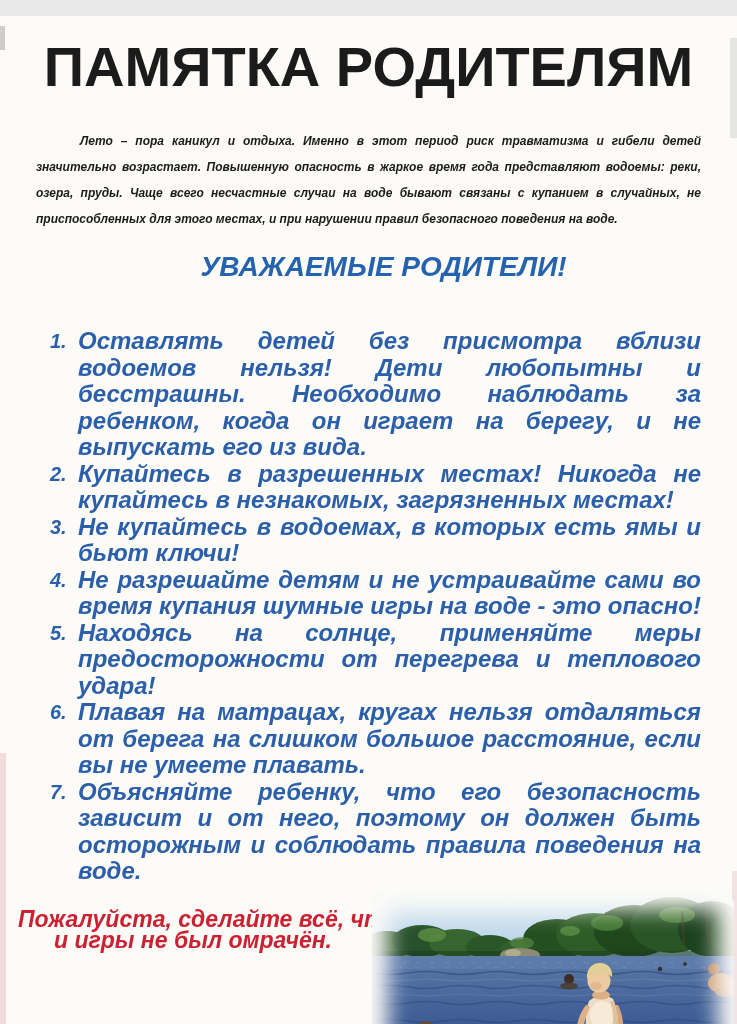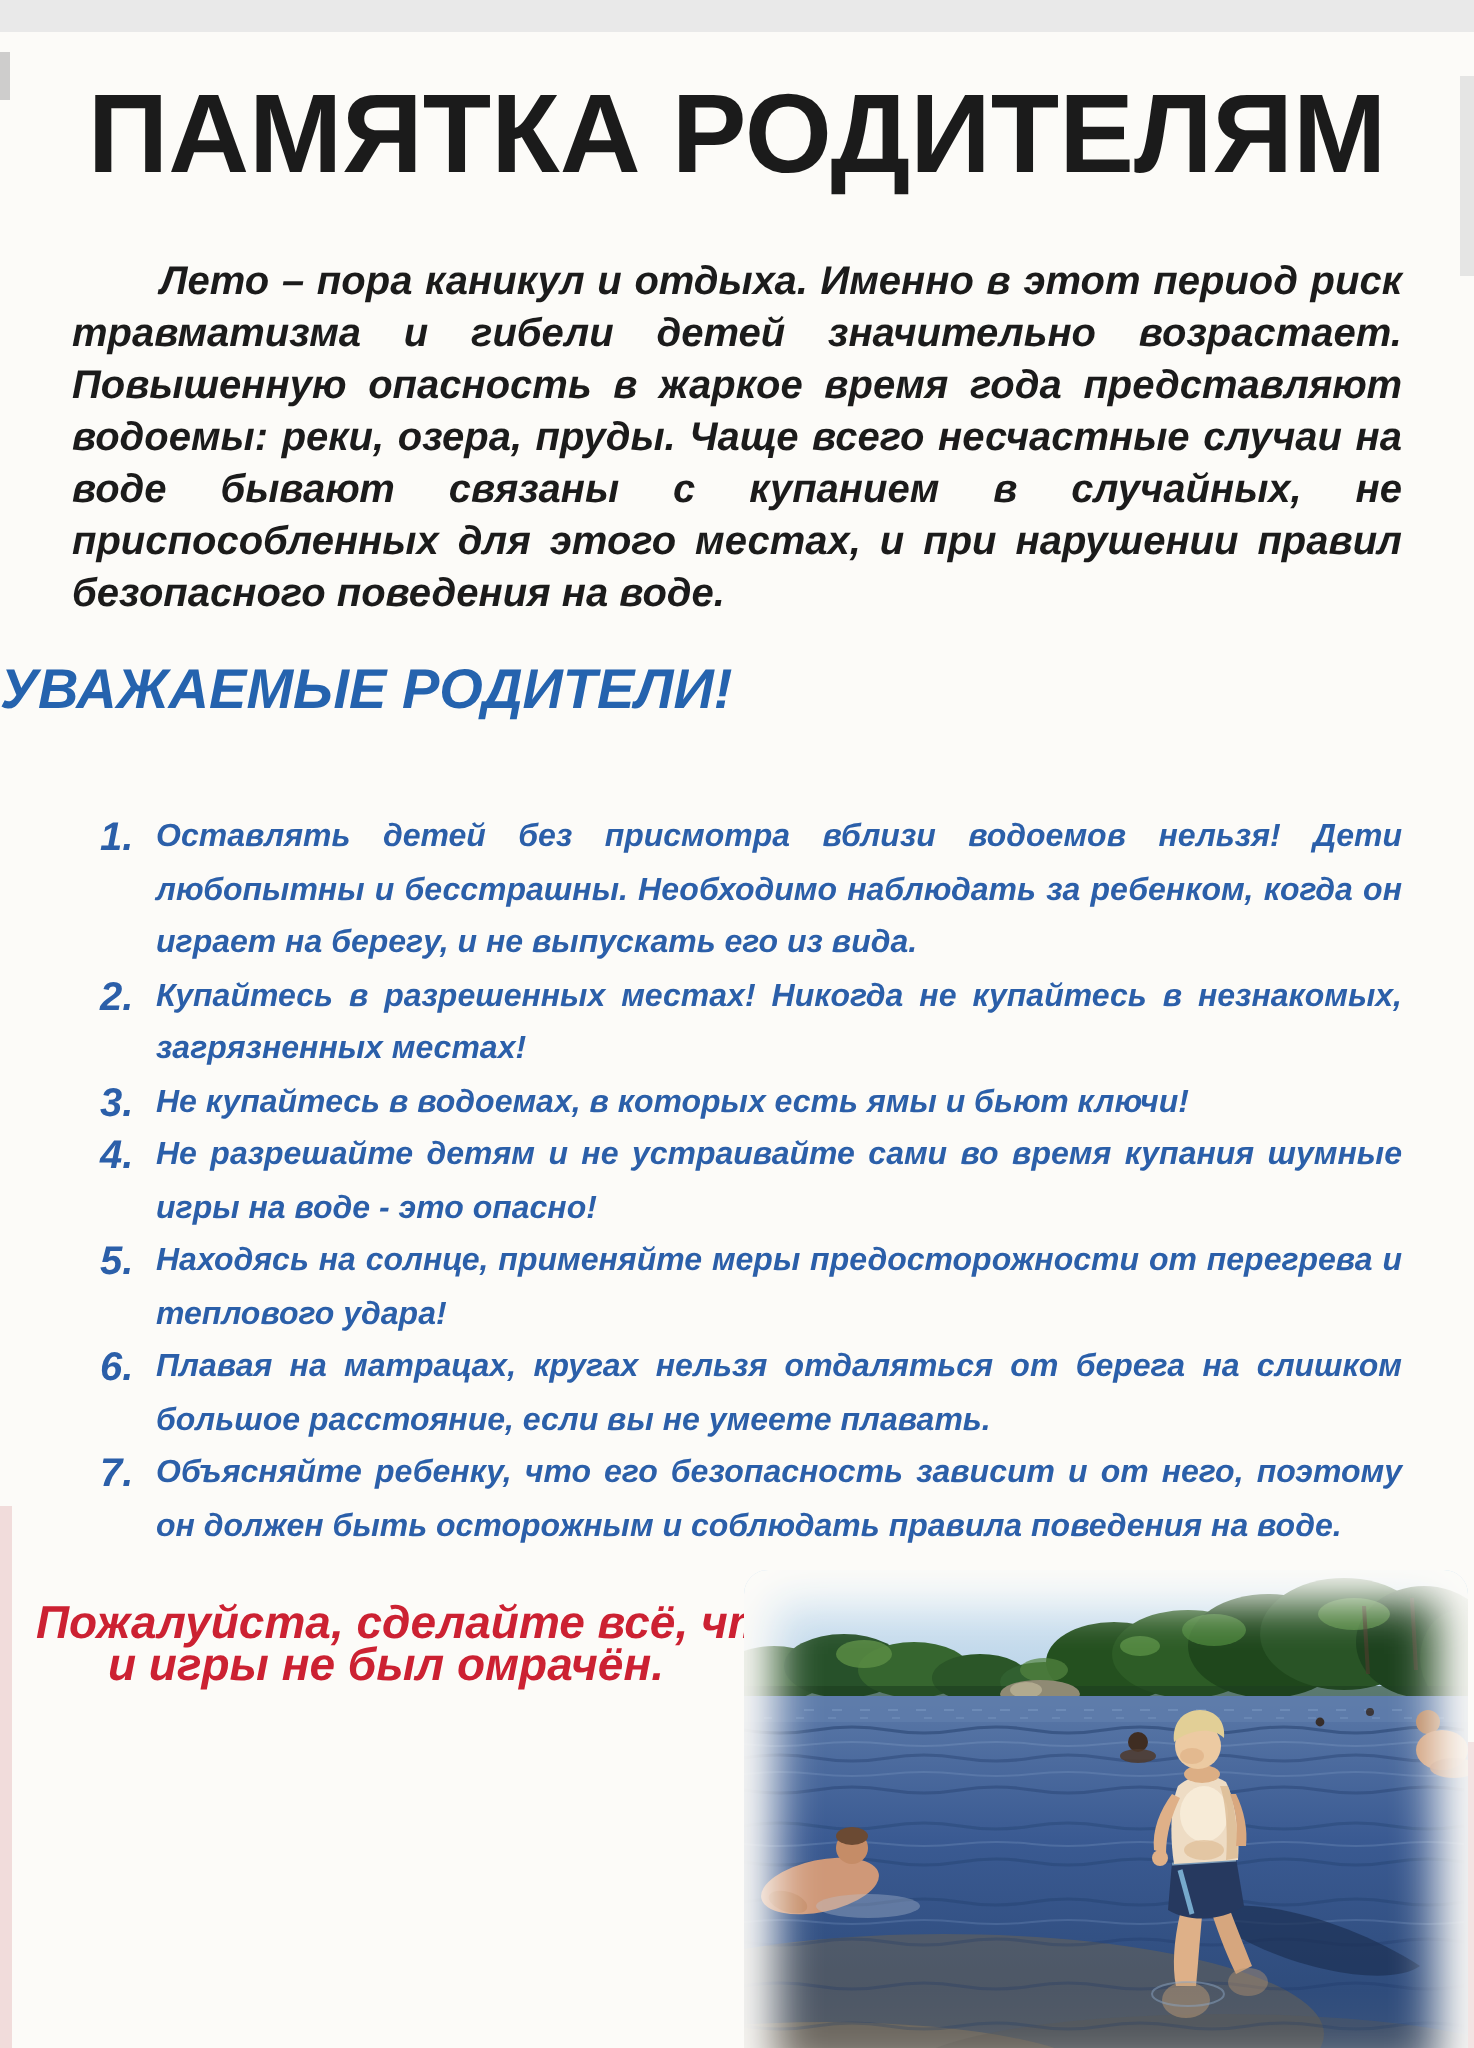--- a/index.html
+++ b/index.html
@@ -27,57 +27,58 @@
     text-align:center;
     font-size:56px;
     line-height:62px;
     font-weight:700;
     letter-spacing:0px;
     color:var(--ink);
   }
   
   .intro{
     margin:30px 36px 0 36px;
-    font-size:20px;
+    font-size:12px;
     line-height:26px;
     font-weight:700;
     font-style:italic;
     text-align:justify;
     text-indent:44px;
   }
   
   .subheading{
     margin-top:18px;
-    text-align:left;
+    text-align:center;
     font-size:28px;
     line-height:34px;
     font-weight:700;
     font-style:italic;
     color:var(--blue_heading);
+    padding-left:30px;
   }
   
   .rules{
     list-style:none;
     margin:44px 36px 0 50px;
   }
   .rule{
     display:flex;
     align-items:flex-start;
   }
   .rule .num{
     flex:0 0 28px;
     font-size:20px;
     line-height:26.5px;
     font-weight:700;
     font-style:italic;
     color:var(--blue_list);
   }
   .rule .txt{
     flex:1 1 auto;
-    font-size:16px;
+    font-size:24px;
     line-height:26.5px;
     font-weight:700;
     font-style:italic;
     color:var(--blue_list);
     text-align:justify;
     text-align-last:left;
   }
   
   .bottom-row{
     display:flex;

